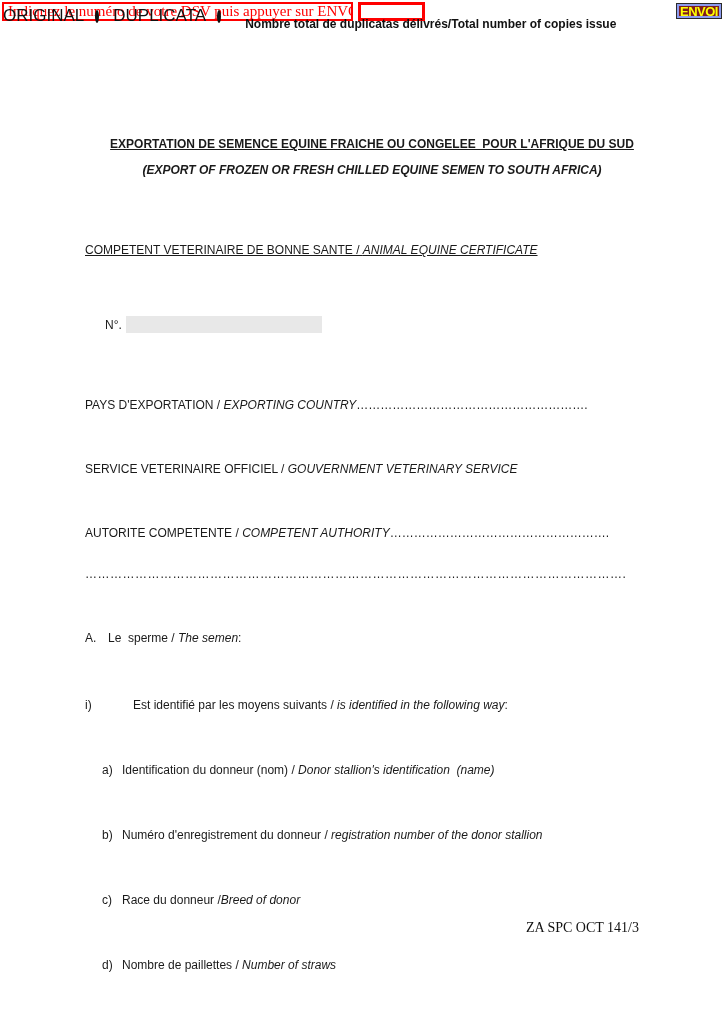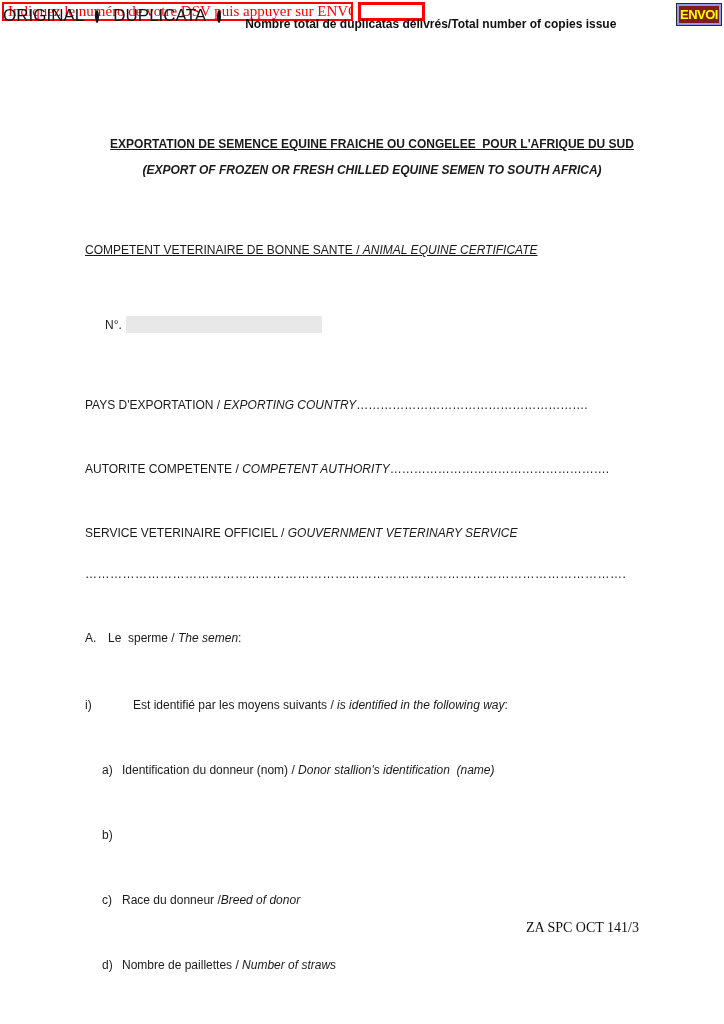--- a/index.html
+++ b/index.html
@@ -14,21 +14,21 @@
     border:2px solid #ff0000; color:#ff0000;
     font-family:"Liberation Serif", serif; font-size:15px; line-height:15px;
     padding:0 4px; white-space:nowrap; overflow:hidden;
   }
   .dsv-input {
     position:absolute; left:358px; top:2px; width:67px; height:19px;
     border:3px solid #ff0000; background:#ffffff; outline:none;
     font-family:"Liberation Serif", serif; font-size:13px; padding:0 2px;
   }
   .envoi-btn {
-    position:absolute; left:676px; top:3px; width:46px; height:23px;
+    position:absolute; left:676px; top:3px; width:46px; height:16px;
     background:#7f1d1d; border:1px solid #2a2a2a;
     box-shadow: inset 0 0 0 2px #8c9bee;
     color:#ffff00; font-family:"Liberation Sans", sans-serif;
     font-weight:bold; font-size:13px; letter-spacing:-0.5px;
     display:flex; align-items:center; justify-content:center; cursor:pointer;
   }
   .orig-row {
     position:absolute; left:3px; top:7px; width:560px; height:18px;
     display:flex; align-items:center;
     font-family:Liberation Sans, sans-serif; font-size:17px; color:#111;
@@ -106,41 +106,42 @@
     </div>
 
     <div class="cert-line"><span>COMPETENT VETERINAIRE DE BONNE SANTE  / </span><span class="it">ANIMAL EQUINE CERTIFICATE </span></div>
 
     <div class="no-line">
       <span>N°.</span><span class="field-box"></span>
     </div>
 
     <div class="hline pays"><span>PAYS D'EXPORTATION / </span><span class="it">EXPORTING COUNTRY</span><span>………………………………………………….</span></div>
 
+    <div class="hline service"><span>SERVICE VETERINAIRE OFFICIEL / </span><span class="it">GOUVERNMENT VETERINARY SERVICE</span></div>
+
     <div class="hline autorite"><span>AUTORITE COMPETENTE / </span><span class="it">COMPETENT AUTHORITY</span><span>……………………………………………….</span></div>
-
-    <div class="hline service"><span>SERVICE VETERINAIRE OFFICIEL / </span><span class="it">GOUVERNMENT VETERINARY SERVICE</span></div>
     <div class="dots-line">………………………………………………………………………………………………………………….</div>
 
     <div class="sec sec-a">
       <span class="sec-label">A.</span>
       <span><span>Le  sperme / </span><span class="it">The semen</span><span>:</span></span>
     </div>
 
     <div class="rom item-i">
       <span class="rom-label">i)</span>
       <span><span>Est identifié par les moyens suivants / </span><span class="it">is identified in the following way</span><span>:</span></span>
     </div>
 
     <div class="sub-item first">
       <span class="sub-gap"></span><span class="sub-label">a)</span>
       <span><span>Identification du donneur (nom) / </span><span class="it">Donor stallion's identification  (name)</span></span>
     </div>
     <div class="sub-item">
       <span class="sub-gap"></span><span class="sub-label">b)</span>
+      <span><span>Numéro d'enregistrement du donneur / </span><span class="it">registration number of the donor stallion</span></span>
     </div>
     <div class="sub-item">
       <span class="sub-gap"></span><span class="sub-label">c)</span>
       <span><span>Race du donneur /</span><span class="it">Breed of donor</span></span>
     </div>
     <div class="sub-item">
       <span class="sub-gap"></span><span class="sub-label">d)</span>
       <span><span>Nombre de paillettes / </span><span class="it">Number of straws</span></span>
     </div>
     

